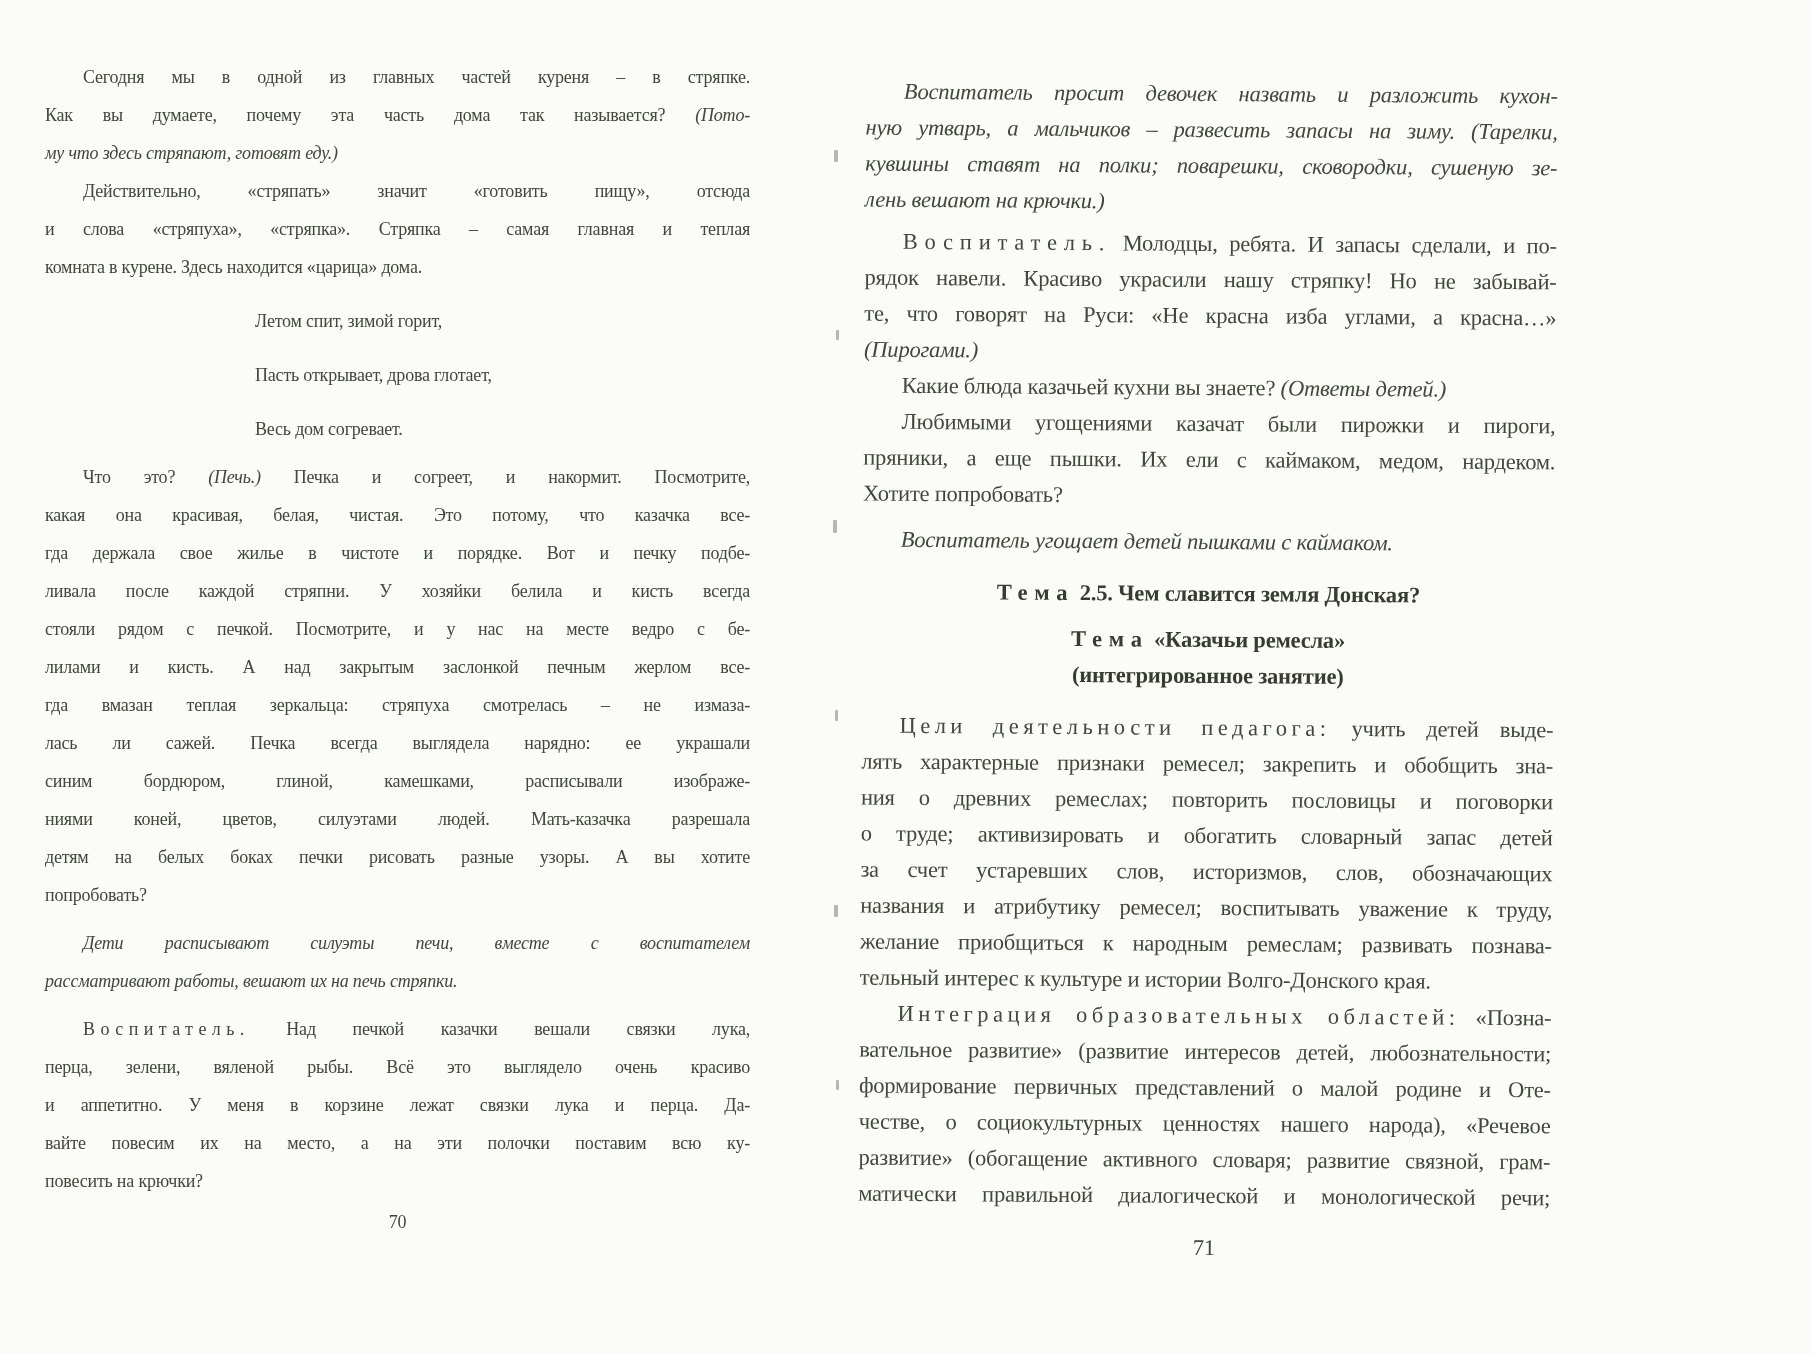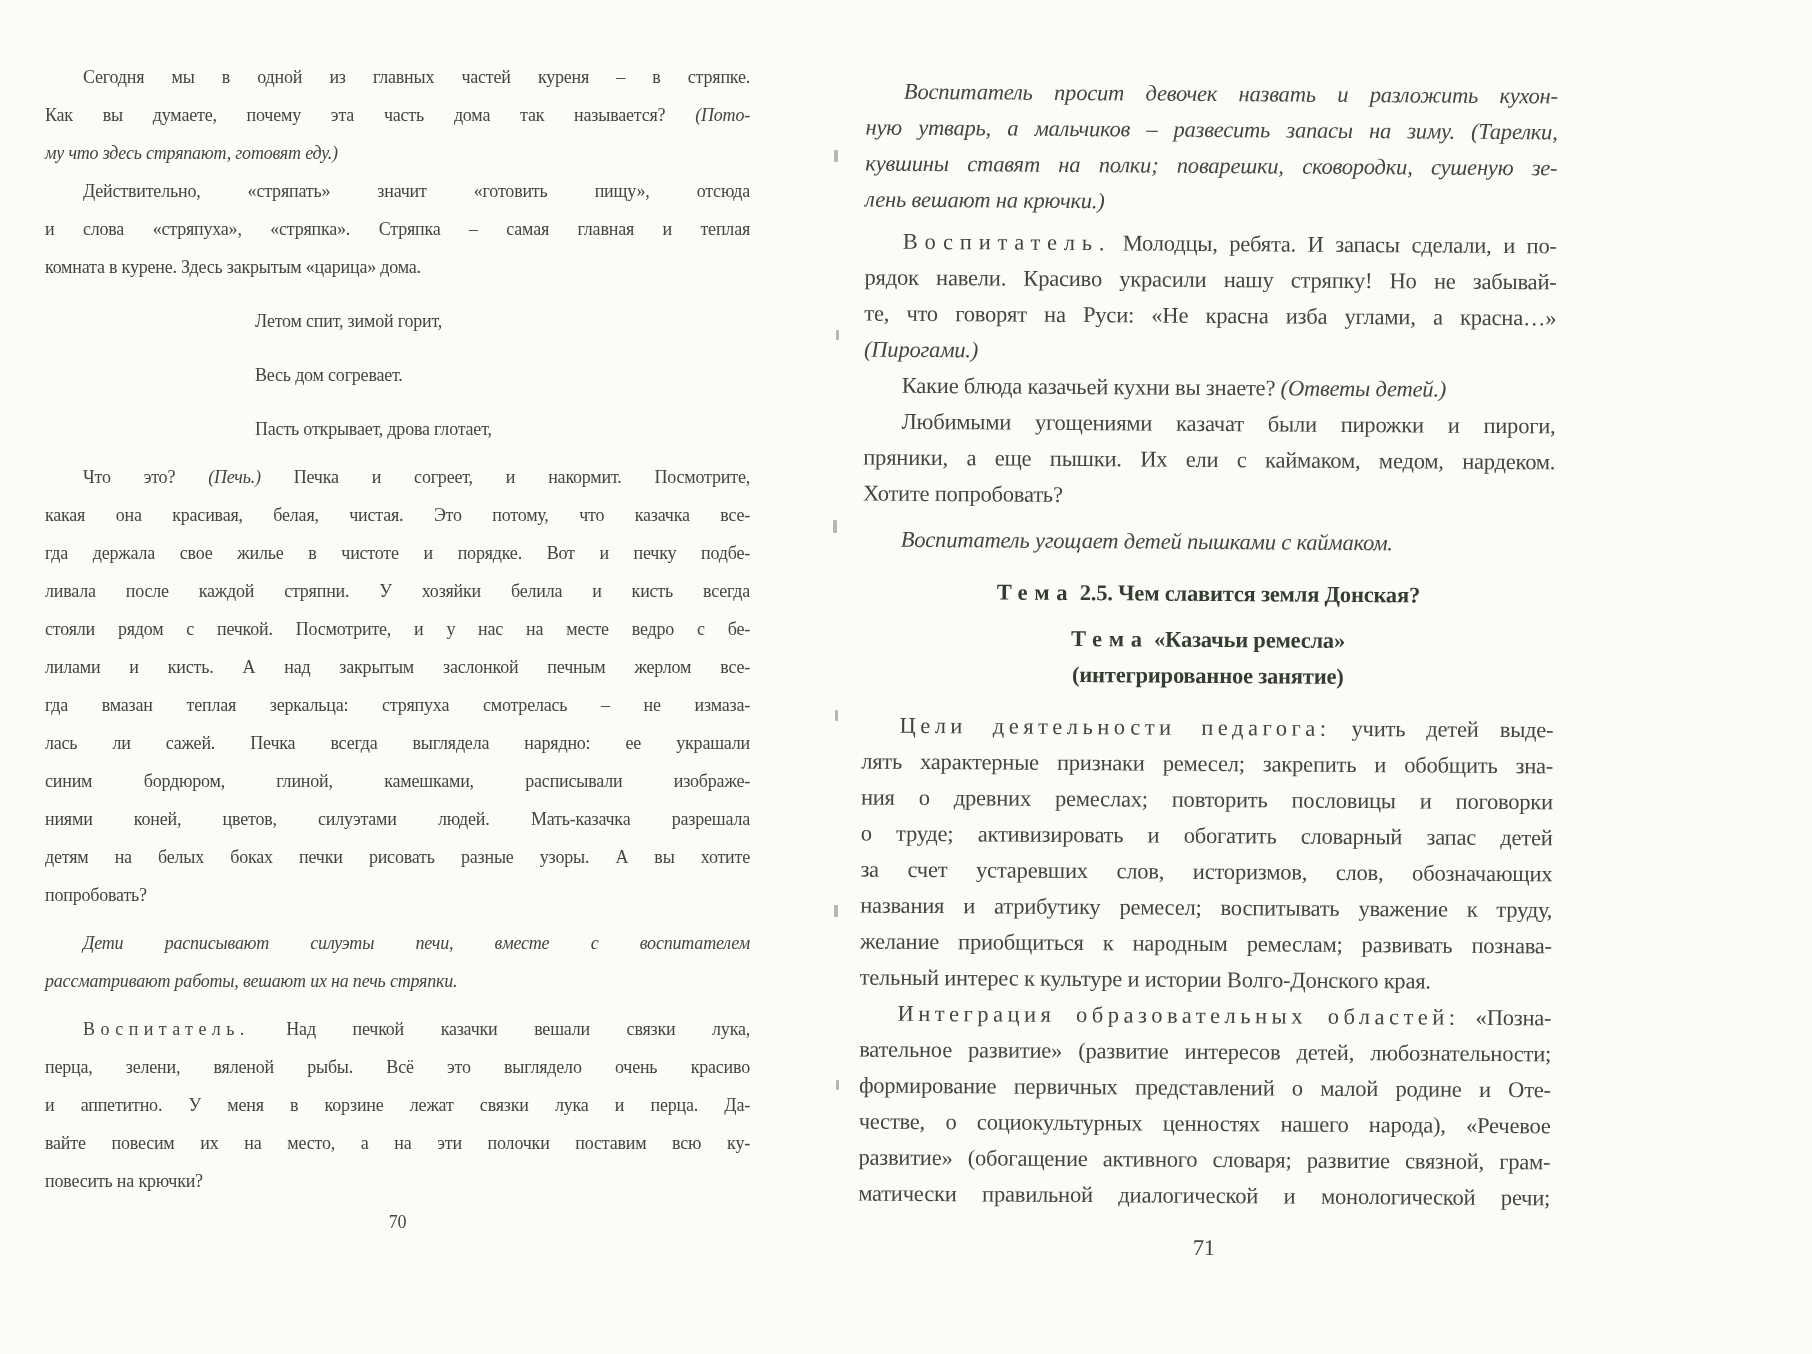--- a/index.html
+++ b/index.html
@@ -43,27 +43,27 @@
 
   <div class="para">
     <div class="ln ind">Сегодня мы в одной из главных частей куреня – в стряпке.</div>
     <div class="ln"><span>Как вы думаете, почему эта часть дома так называется? </span><span class="it">(Пото-</span></div>
     <div class="ln it last">му что здесь стряпают, готовят еду.)</div>
   </div>
 
   <div class="para">
     <div class="ln ind">Действительно, «стряпать» значит «готовить пищу», отсюда</div>
     <div class="ln">и слова «стряпуха», «стряпка». Стряпка – самая главная и теплая</div>
-    <div class="ln last">комната в курене. Здесь закрытым «царица» дома.</div>
+    <div class="ln last">комната в курене. Здесь находится «царица» дома.</div>
   </div>
 
   <div class="poem">
     <div class="ln">Летом спит, зимой горит,</div>
+    <div class="ln">Пасть открывает, дрова глотает,</div>
     <div class="ln">Весь дом согревает.</div>
-    <div class="ln">Пасть открывает, дрова глотает,</div>
   </div>
 
   <div class="para m8">
     <div class="ln ind"><span>Что это? </span><span class="it">(Печь.)</span><span> Печка и согреет, и накормит. Посмотрите,</span></div>
     <div class="ln">какая она красивая, белая, чистая. Это потому, что казачка все-</div>
     <div class="ln">гда держала свое жилье в чистоте и порядке. Вот и печку подбе-</div>
     <div class="ln">ливала после каждой стряпни. У хозяйки белила и кисть всегда</div>
     <div class="ln">стояли рядом с печкой. Посмотрите, и у нас на месте ведро с бе-</div>
     <div class="ln">лилами и кисть. А над закрытым заслонкой печным жерлом все-</div>
     <div class="ln">гда вмазан теплая зеркальца: стряпуха смотрелась – не измаза-</div>

